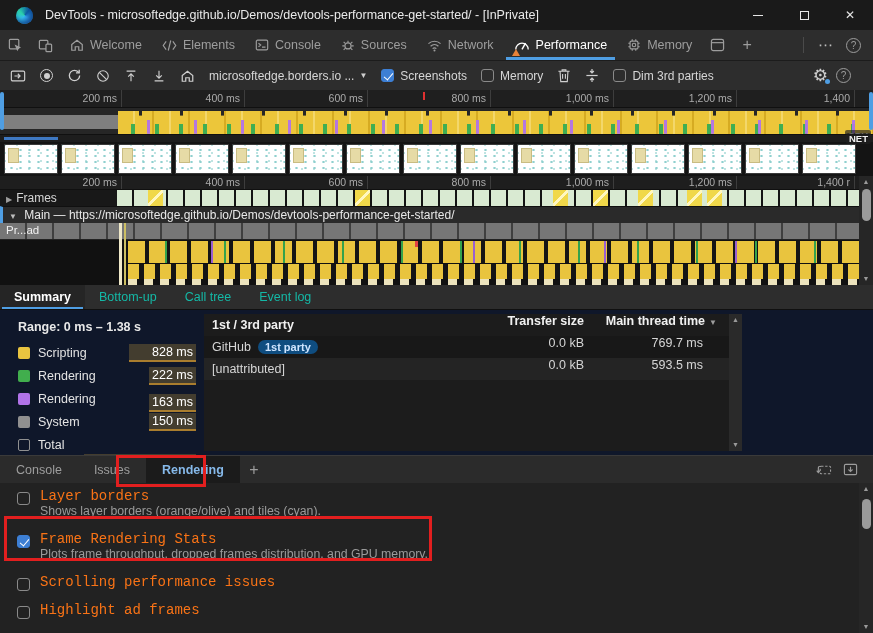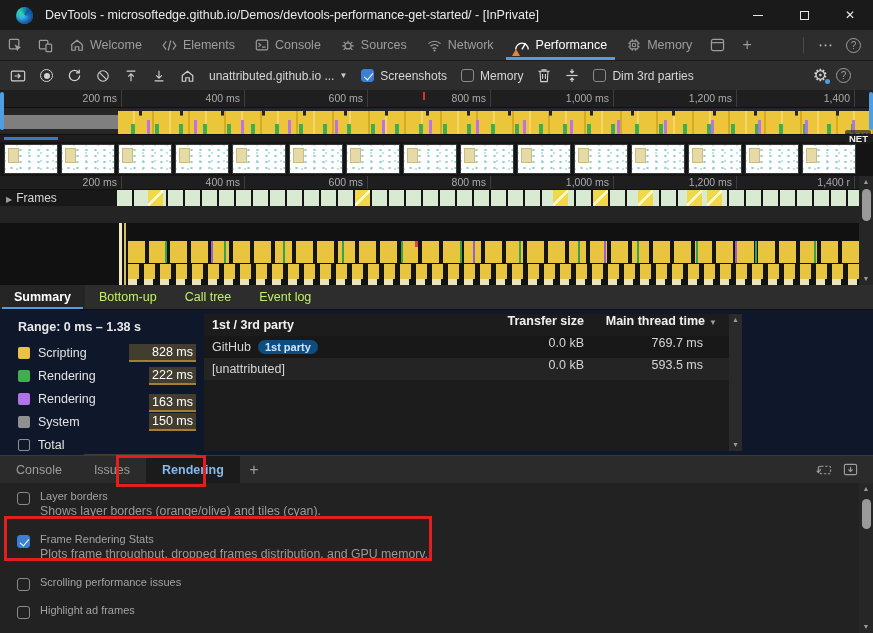--- a/index.html
+++ b/index.html
@@ -103,21 +103,21 @@
   .red-sliver { position:absolute; left:415px; top:18px; width:3px; height:6px; background:#e04343; }
 
   
   .vscroll { position:absolute; width:14px; background:#262626; z-index:7; }
   .vscroll .arr { position:absolute; left:0; width:14px; height:12px; color:#9a9a9a; font-size:7px; text-align:center; line-height:12px; }
   .vscroll .thumbbar { position:absolute; left:2.5px; width:9px; background:#9a9a9a; border-radius:5px; }
 
   
   .summary-sec { position:absolute; left:0; top:285px; width:749px; height:170px; background:#323232; }
   .s-tabs { position:absolute; left:0; top:0; width:873px; height:25px; background:#2d2d2d; display:flex; border-bottom:1px solid #101010; }
-  .s-tab { position:relative; padding:0 14px; font-size:12.5px; color:#bef264; display:flex; align-items:center; }
+  .s-tab { position:relative; padding:0 14px; font-size:12.5px; color:#14b8a6; display:flex; align-items:center; }
   .s-tab.active { color:#fff; background:#252525; font-weight:bold; }
   .s-tab.active::after { content:""; position:absolute; left:2px; right:2px; bottom:0; height:2.5px; background:#4f9ee3; }
   .s-body { position:absolute; left:0; top:25px; width:873px; bottom:0; background:#0f172a; }
   .range-label { position:absolute; left:18px; top:10px; font-size:12.5px; font-weight:bold; color:#e8e8e8; }
   .legend { position:absolute; left:18px; top:32px; width:178px; }
   .legend-row { display:flex; align-items:center; height:21px; margin-bottom:2px; font-size:12.5px; color:#e3e3e3; }
   .swatch { width:12px; height:12px; border-radius:2px; margin-right:8px; flex:0 0 auto; }
   .swatch.outline { background:transparent !important; border:1px solid #909090; }
   .legend-val { margin-left:auto; text-align:right; padding:1px 3px; background:rgba(190,150,60,.30); border-bottom:2px solid #a97d2e; color:#fff; }
   .s-table { position:absolute; left:204px; top:4px; width:538px; bottom:4px; background:#1c1c1c; }
@@ -139,21 +139,21 @@
   .d-tabs { position:absolute; left:0; top:0; width:873px; height:28px; background:#2b2b2b; border-top:1px solid #3a3a3a; display:flex; align-items:stretch; }
   .d-tab { padding:0 16px; display:flex; align-items:center; font-size:12.5px; color:#9d9d9d; }
   .d-tab.active { color:#86b9ea; background:#1b1b1b; font-weight:bold; }
   .d-plus { width:28px; display:flex; align-items:center; justify-content:center; color:#9d9d9d; font-size:16px; }
   .d-tabs-right { margin-left:auto; display:flex; align-items:center; gap:10px; padding-right:14px; color:#9d9d9d; }
   .d-body { position:absolute; left:0; top:28px; width:859px; bottom:0; background:#222; overflow:hidden; }
   .setting-row { position:relative; padding:6px 10px 7px 40px; }
   .setting-row .box { position:absolute; left:17px; top:9px; width:13px; height:13px; border:1px solid #8a8a8a; border-radius:3px; }
   .setting-row.on .box { background:#3d7fd4; border-color:#3d7fd4; }
   .setting-row.on .box::after { content:""; position:absolute; left:3.5px; top:0.5px; width:4px; height:8px; border:solid #fff; border-width:0 1.7px 1.7px 0; transform:rotate(40deg); }
-  .setting-title { font-size:11px; color:#a3a3a3; line-height:15px; }
+  .setting-title { font-size:14px; color:#f97316; line-height:15px;font-family:Liberation Mono, monospace; }
   .setting-desc { font-size:12.3px; color:#9a9a9a; line-height:15px; }
 
   
   .anno { position:absolute; border:3px solid #e21f1f; z-index:20; pointer-events:none; }
   .anno1 { left:116px; top:455px; width:90px; height:32px; }
   .anno2 { left:4px; top:516px; width:428px; height:45px; }
 </style>
 </head>
 <body>
 
@@ -268,21 +268,21 @@
     <svg width="14" height="14" viewBox="0 0 16 16" fill="none" stroke="#cfcfcf" stroke-width="1.3">
         <path d="M3 2.5h10M8 14V5.5M4.8 8.8 8 5.5l3.2 3.3"></path>
       </svg>
     <svg width="14" height="14" viewBox="0 0 16 16" fill="none" stroke="#cfcfcf" stroke-width="1.3">
         <path d="M3 13.5h10M8 2v8.5M4.8 7.2 8 10.5l3.2-3.3"></path>
       </svg>
     <svg width="15" height="14" viewBox="0 0 16 16" fill="none" stroke="#cfcfcf" stroke-width="1.4">
         <path d="M2 7.5 8 2.5l6 5V14h-4v-4H6v4H2z"></path>
       </svg>
     <div class="url-select">
-      <span>unattributed.github.io ...</span>
+      <span>microsoftedge.borders.io ...</span>
       <span class="caret-down">▼</span>
     </div>
     <div class="cb on" id="cb-shots">
       <span class="box"></span>
         <span>Screenshots</span>
     </div>
     <div class="cb" id="cb-mem">
       <span class="box"></span>
         <span>Memory</span>
     </div>
@@ -361,21 +361,28 @@
           <div class="yframe" style="left: 238px;"></div>
           <div class="yframe" style="left: 436px;"></div>
           <div class="yframe" style="left: 476px;"></div>
           <div class="yframe" style="left: 521px;"></div>
           <div class="yframe" style="left: 570px;"></div>
           <div class="yframe" style="left: 590px;"></div>
         </div>
     </div>
   </div>
 
+  <div class="main-header">
+    <span class="tri">▼</span>
+    <span>Main — https://microsoftedge.github.io/Demos/devtools-performance-get-started/</span>
+  </div>
   <div class="flame">
+    <div class="task-row">
+      <span class="task-label">Pr...ad</span>
+    </div>
     <div class="frow2"></div>
     <div class="frow3"></div>
     <div class="fbeige"></div>
     <div class="cream-bar1"></div>
       <div class="cream-bar2"></div>
     <div class="red-sliver"></div>
   </div>
 
   <div class="vscroll" style="left:859px; top:176px; height:109px;">
     <div class="arr" style="top:0;">▲</div>

